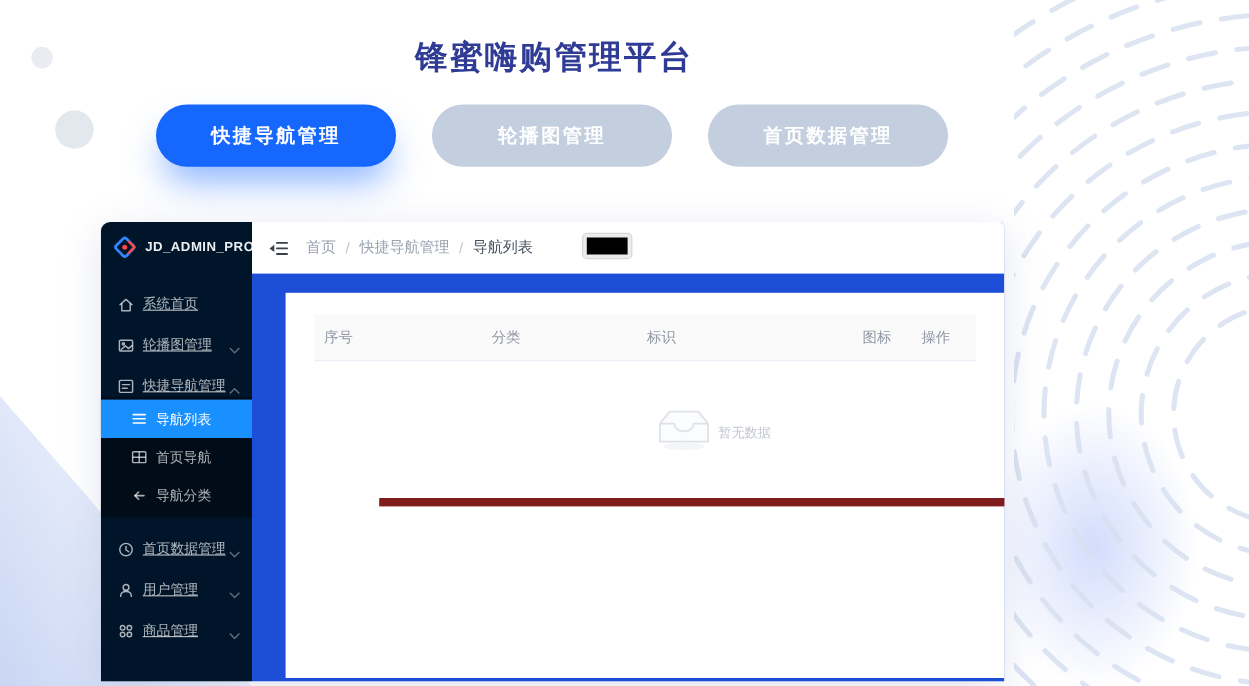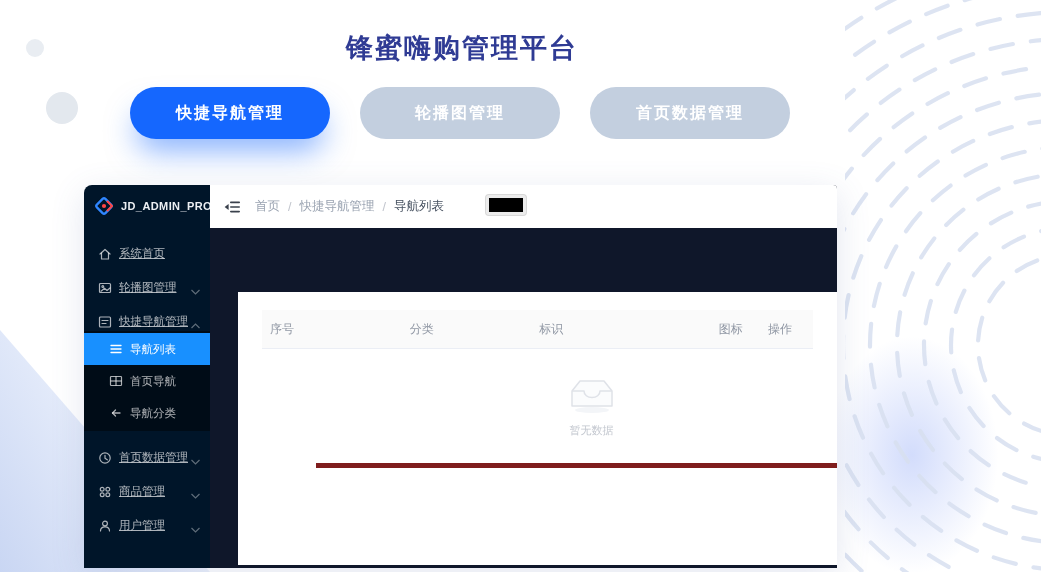--- a/index.html
+++ b/index.html
@@ -43,41 +43,41 @@
   .mi-icon svg{stroke:currentColor;}
   .mi-label{white-space:nowrap;}
   .chev{margin-left:auto;opacity:.55;display:flex;}
   .chev svg{stroke:currentColor;}
   .submenu{background:#000c17;padding:2px 0;margin:0 0 2px;list-style:none;}
   .sub-item{display:flex;align-items:center;height:32px;padding:0 10px 0 25px;
     color:rgba(255,255,255,.68);font-size:11.5px;cursor:pointer;}
   .sub-item.active{background:#1890ff;color:#fff;}
 
   
-  .content{flex:1;background:#0f172a;display:flex;flex-direction:column;min-width:0;gap:48px;}
+  .content{flex:1;background:#1d4ed8;display:flex;flex-direction:column;min-width:0;}
   .content-header{height:43px;flex:none;background:#fff;display:flex;align-items:center;
     padding:0 14px;position:relative;}
   .fold-btn{display:flex;align-items:center;cursor:pointer;}
   .breadcrumb{margin-left:15px;font-size:12.5px;color:#9aa3b1;display:flex;gap:8px;align-items:center;}
   .crumb{cursor:pointer;}
   .crumb-sep{color:#c0c4cc;}
   .crumb-current{color:#45505f;}
   .black-box{position:absolute;left:276px;top:10px;width:40px;height:20px;background:#000;
     border:3px solid #ececec;border-radius:3px;box-sizing:border-box;box-shadow:0 0 0 1px #d8d8d8;}
 
   .card{flex:1;background:#fff;margin:16px 0 3px 28px;padding:18px 24px 0;}
   .table-head{display:flex;align-items:center;height:38px;background:#fafafa;
     border-bottom:1px solid #ebeef5;font-size:12px;color:#8f96a3;}
   .th{padding:0 4px;box-sizing:border-box;}
   .th.c1{flex:0 0 15%;text-align:left;padding-left:8px;}
   .th.c2{flex:0 0 28%;text-align:center;}
   .th.c3{flex:0 0 19%;text-align:center;}
   .th.c4{flex:0 0 26%;text-align:right;}
   .th.c5{flex:0 0 12%;text-align:center;padding-right:4px;}
-  .empty-wrap{height:114px;border-bottom:5px solid #7f1d1d;display:flex;flex-direction:column;
+  .empty-wrap{height:114px;border-bottom:7px solid #7f1d1d;display:flex;flex-direction:row;
     align-items:center;justify-content:center;transform:translateX(54px);}
   .empty-text{margin-top:5px;font-size:11px;color:#c3c7cf;}
 </style>
 </head>
 <body>
 
 <div class="stage">
 
   <div class="deco-circle small"></div>
   <div class="deco-circle big"></div>
@@ -212,43 +212,43 @@
           <span class="mi-label">首页数据管理</span>
           <span class="chev">
             <svg width="9" height="6" viewBox="0 0 9 6" fill="none" stroke-width="1.2">
                 <polyline points="0.5,1 4.5,5 8.5,1"></polyline>
               </svg>
           </span>
         </li>
 
         <li class="menu-item">
           <span class="mi-icon">
+            <svg width="14" height="14" viewBox="0 0 14 14" fill="none" stroke-width="1.2" stroke-linecap="round">
+              <circle cx="7" cy="4.5" r="2.4"></circle>
+                <path d="M2.5 12 C2.5 9.2 4.5 7.9 7 7.9 C9.5 7.9 11.5 9.2 11.5 12"></path>
+            </svg>
+          </span>
+          <span class="mi-label">用户管理</span>
+          <span class="chev">
+            <svg width="9" height="6" viewBox="0 0 9 6" fill="none" stroke-width="1.2">
+                <polyline points="0.5,1 4.5,5 8.5,1"></polyline>
+              </svg>
+          </span>
+        </li>
+
+        <li class="menu-item">
+          <span class="mi-icon">
             <svg width="14" height="14" viewBox="0 0 14 14" fill="none" stroke-width="1.2">
               <circle cx="4.2" cy="4.2" r="1.9"></circle>
                 <circle cx="9.8" cy="4.2" r="1.9"></circle>
                 <circle cx="4.2" cy="9.8" r="1.9"></circle>
                 <circle cx="9.8" cy="9.8" r="1.9"></circle>
             </svg>
           </span>
           <span class="mi-label">商品管理</span>
-          <span class="chev">
-            <svg width="9" height="6" viewBox="0 0 9 6" fill="none" stroke-width="1.2">
-                <polyline points="0.5,1 4.5,5 8.5,1"></polyline>
-              </svg>
-          </span>
-        </li>
-
-        <li class="menu-item">
-          <span class="mi-icon">
-            <svg width="14" height="14" viewBox="0 0 14 14" fill="none" stroke-width="1.2" stroke-linecap="round">
-              <circle cx="7" cy="4.5" r="2.4"></circle>
-                <path d="M2.5 12 C2.5 9.2 4.5 7.9 7 7.9 C9.5 7.9 11.5 9.2 11.5 12"></path>
-            </svg>
-          </span>
-          <span class="mi-label">用户管理</span>
           <span class="chev">
             <svg width="9" height="6" viewBox="0 0 9 6" fill="none" stroke-width="1.2">
                 <polyline points="0.5,1 4.5,5 8.5,1"></polyline>
               </svg>
           </span>
         </li>
       </ul>
     </div>
 
     <div class="content">

